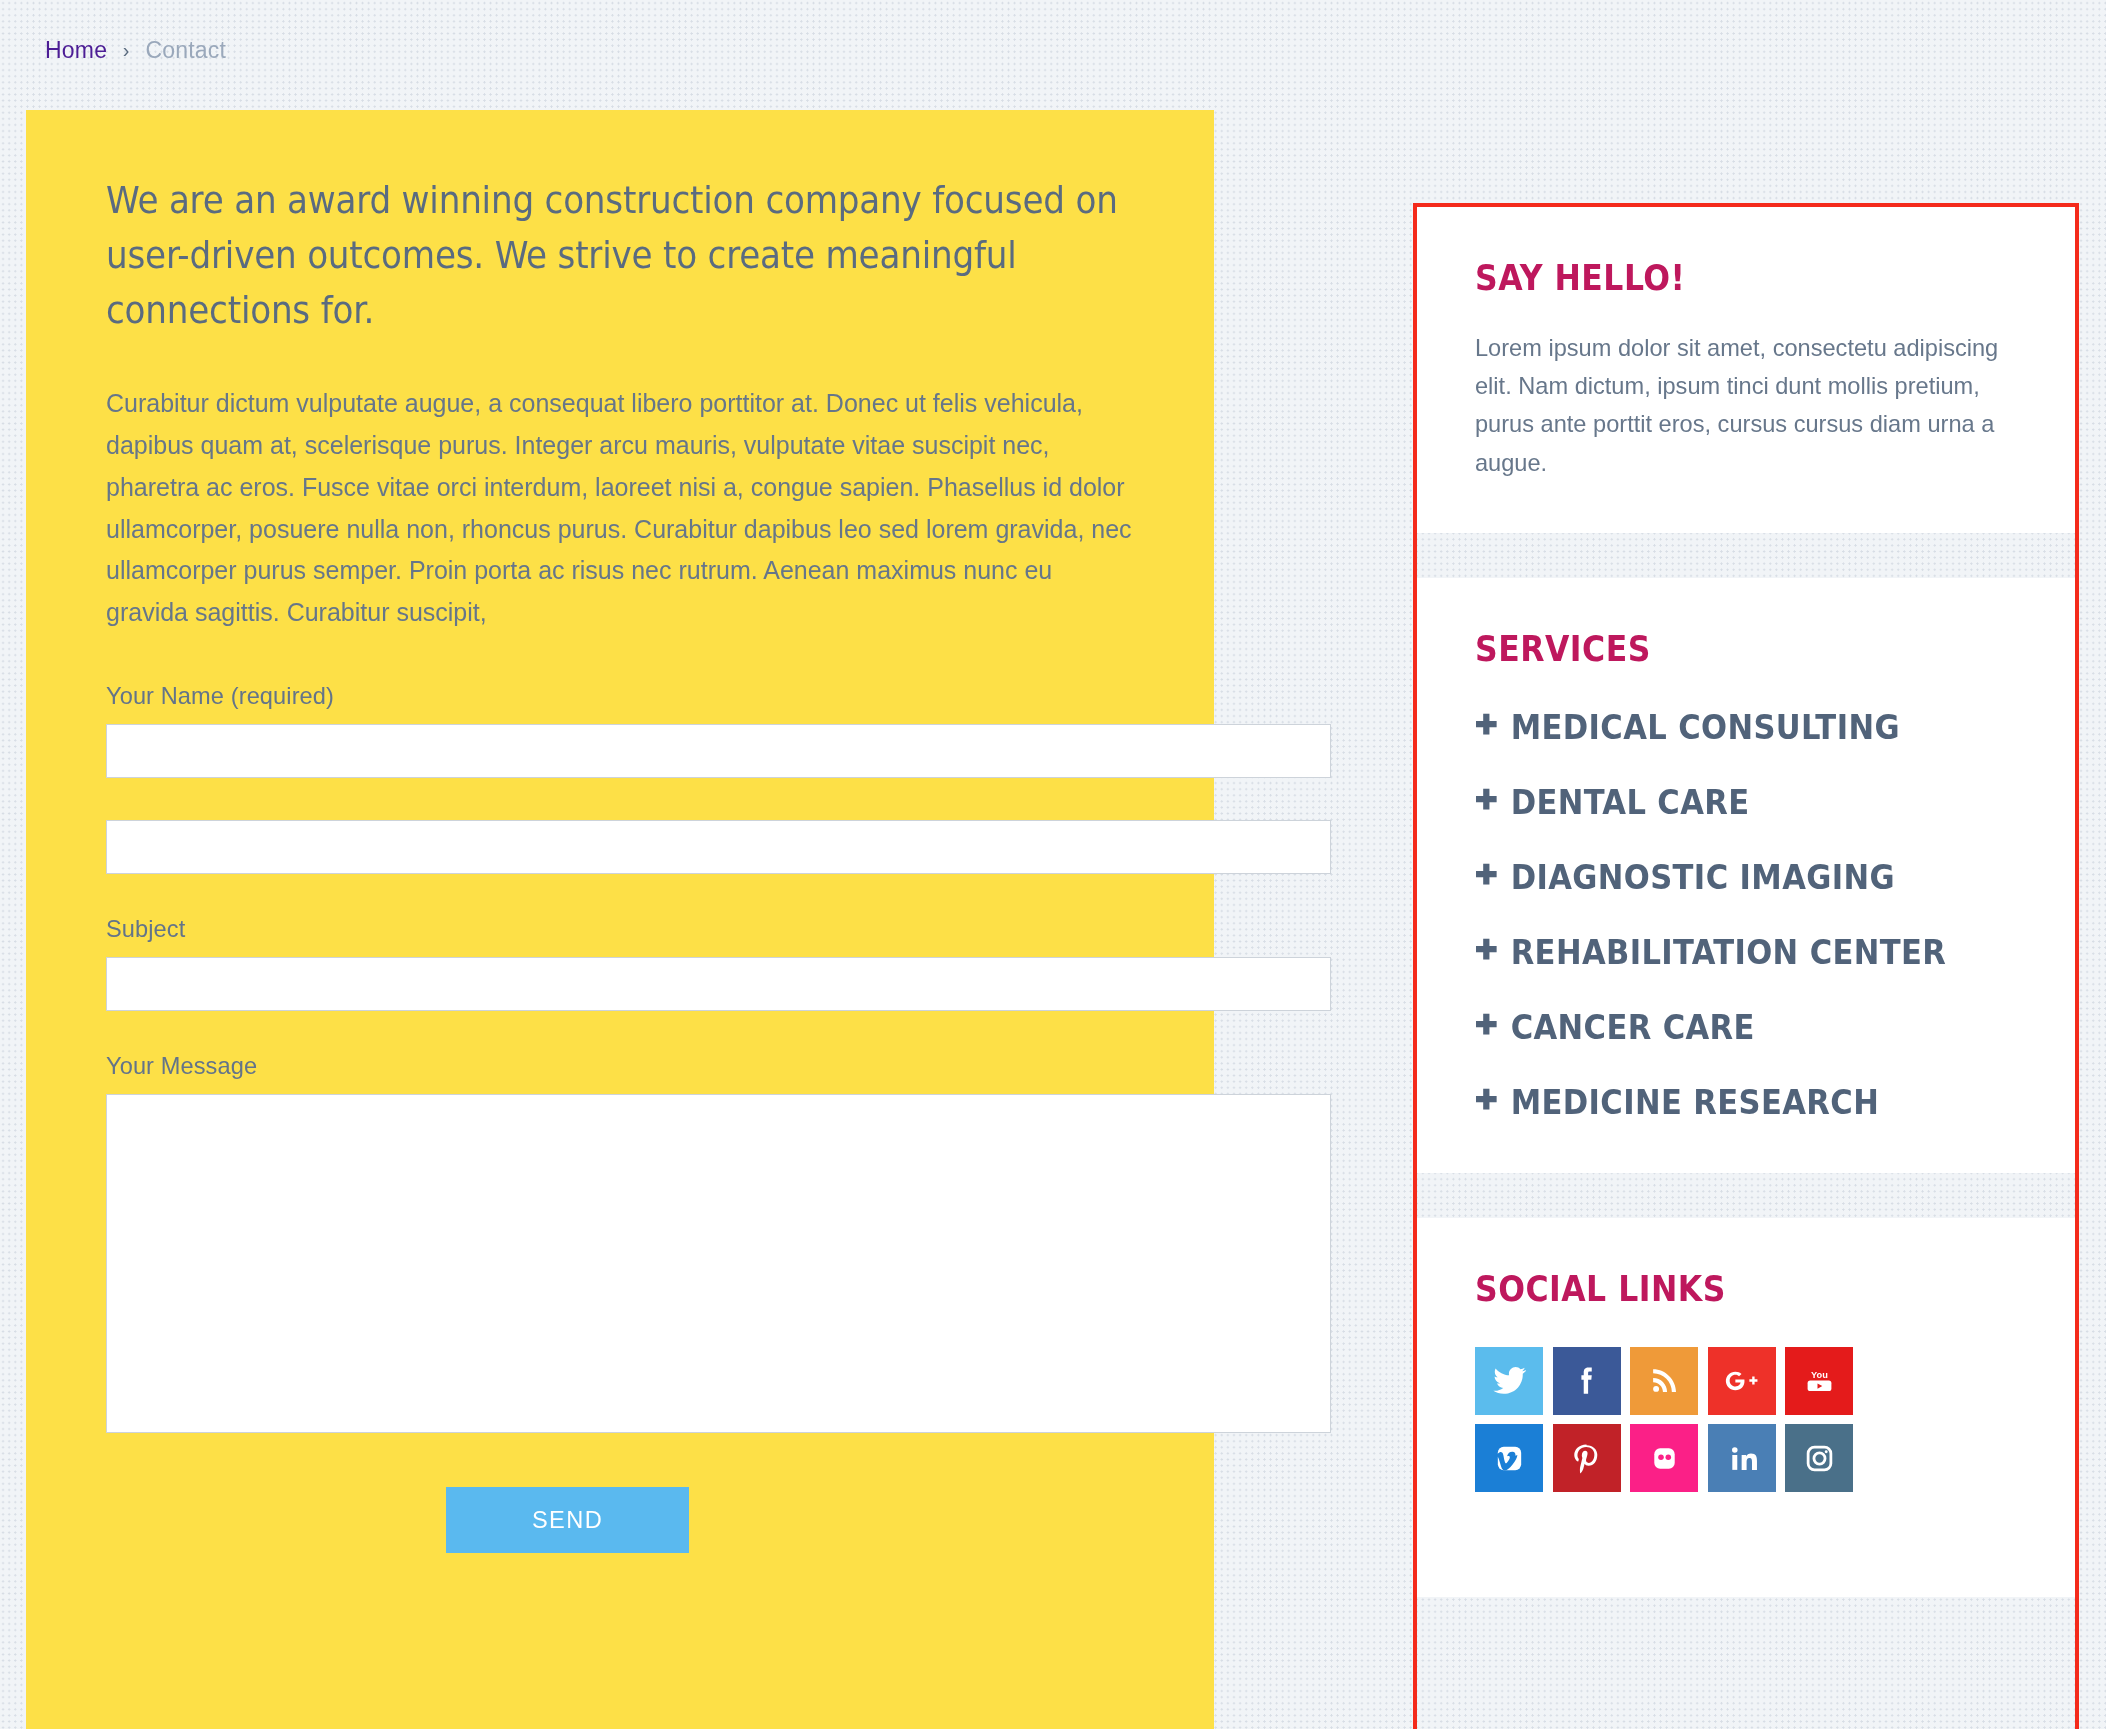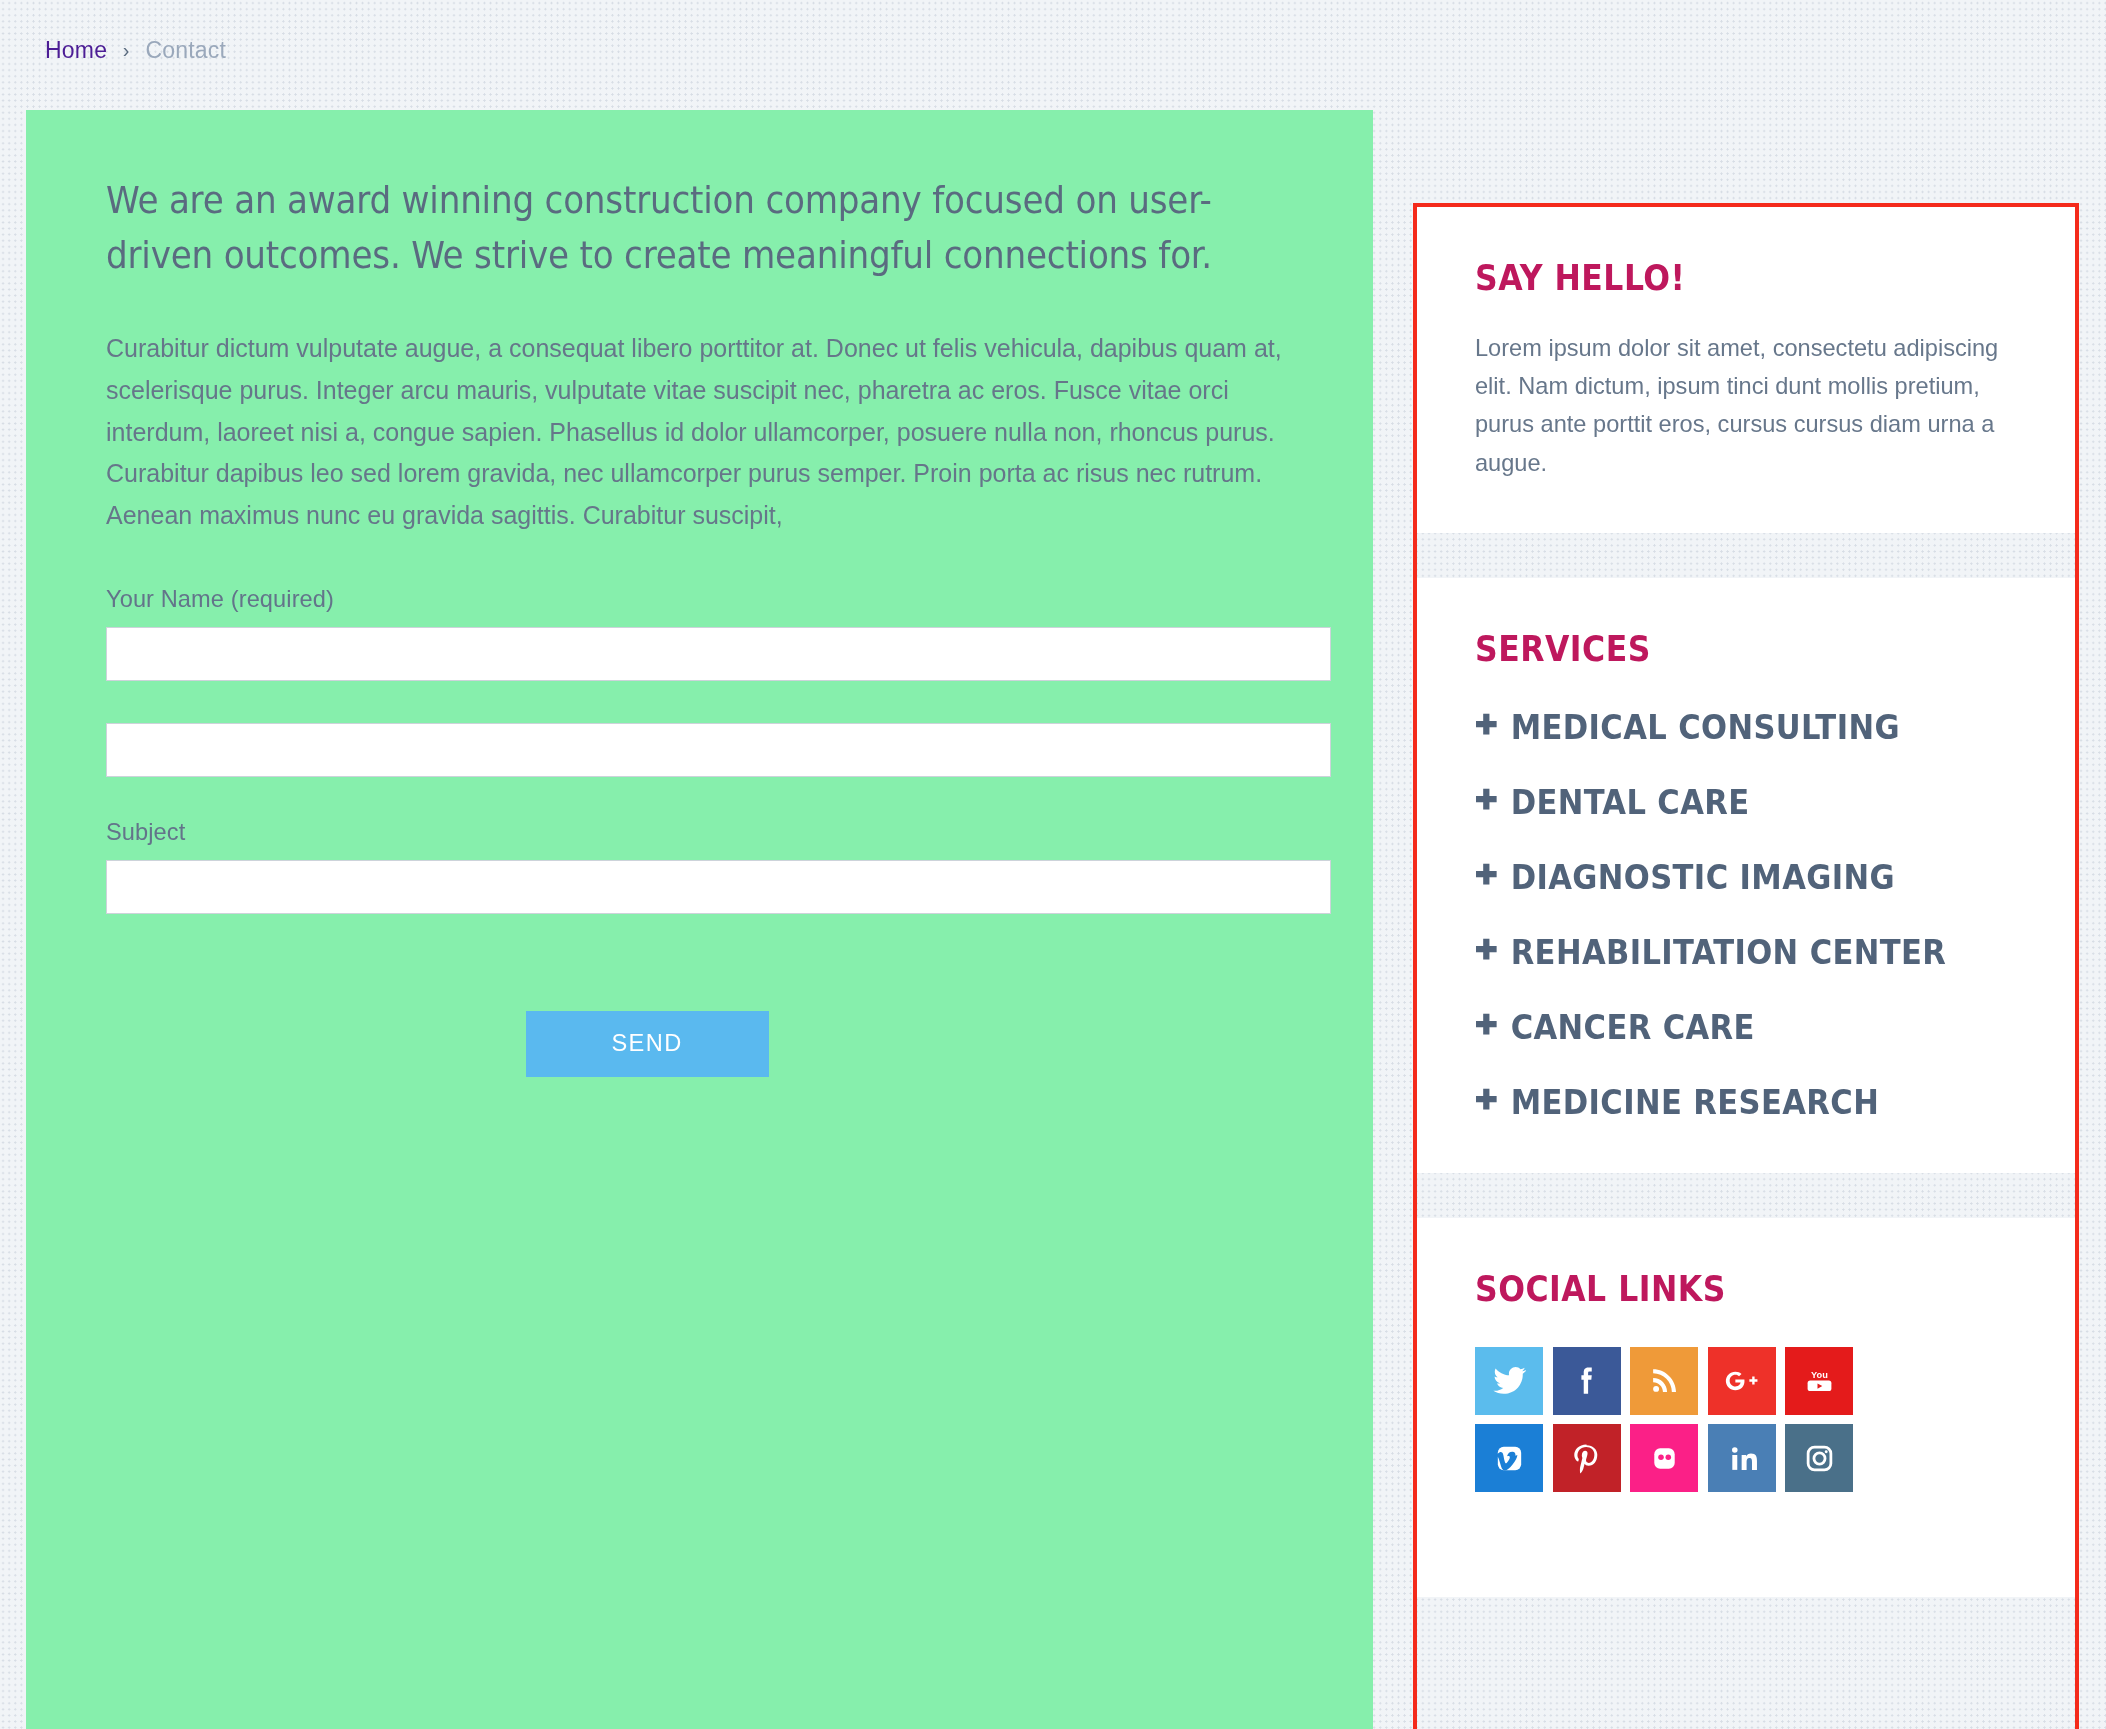--- a/index.html
+++ b/index.html
@@ -45,23 +45,23 @@
     left: 0;
     top: 110px;
     width: 2107px;
     height: 1619px;
     display: flex;
     align-items: flex-start;
   }
 
   
   .content-card {
-    width: 1347px;
+    width: 1188px;
     margin-left: 26px;
-    background: #86efac;
+    background: #fde047;
     min-height: 1619px;
     padding: 63px 80px 0 80px;
   }
 
   .intro-heading {
     font-family: "DejaVu Sans Condensed", "Liberation Sans Narrow", "Liberation Sans", sans-serif;
     font-size: 38px;
     font-weight: 400;
     line-height: 1.45;
     color: #5a6b80;
@@ -248,20 +248,24 @@
         <input class="text-input" type="text" placeholder="" style="">
       </div>
       <div class="field-gap"></div>
 
       <div class="field">
         <label class="field-label">Subject</label>
         <input class="text-input" type="text" placeholder="" style="">
       </div>
       <div class="field-gap"></div>
 
+      <div class="field">
+        <label class="field-label">Your Message</label>
+        <textarea class="textarea-input" placeholder="" style=""></textarea>
+      </div>
 
       <div class="send-row">
         <button type="button" class="send-button" style="background-color: rgb(90, 185, 239);">SEND</button>
       </div>
 
     </form>
   </main>
 
   <aside class="sidebar" style="border-color: rgb(244, 42, 27);">
 

